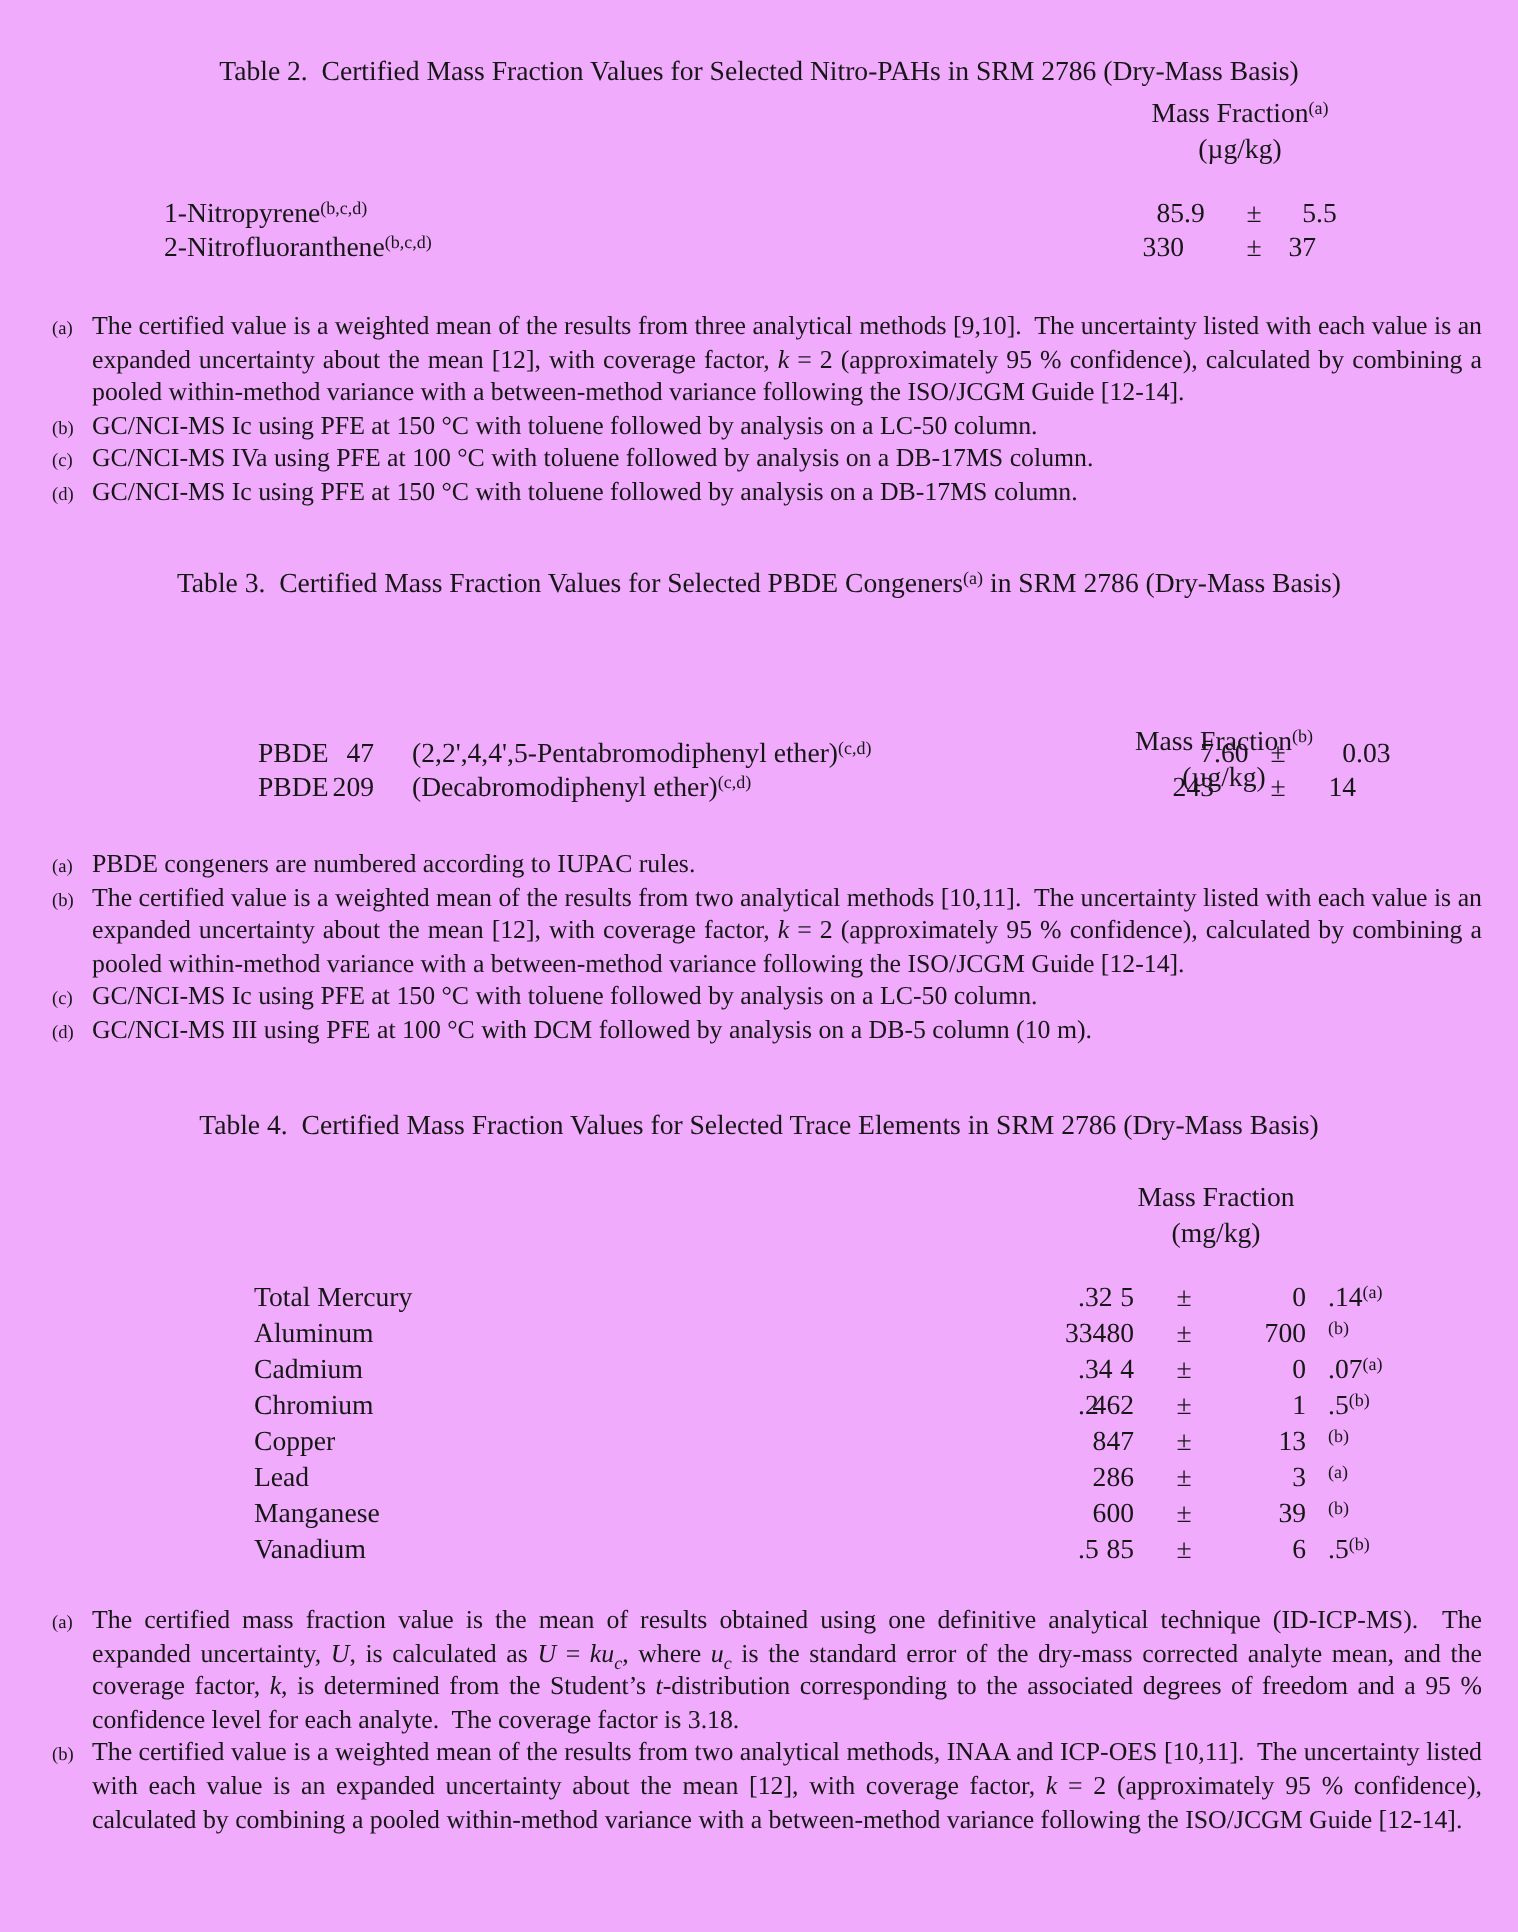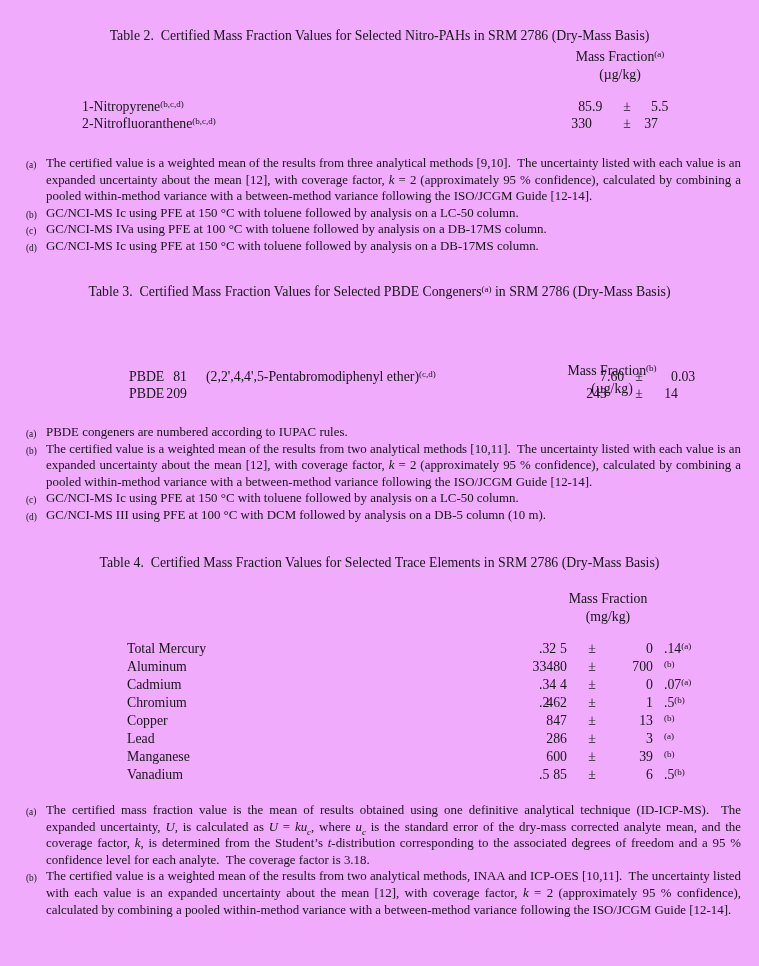--- a/index.html
+++ b/index.html
@@ -94,32 +94,33 @@
 
   <div class="hdr" id="t3-hdr">
     <div><span>Mass Fraction</span><sup class="s">(b)</sup></div>
     <div>(µg/kg)</div>
   </div>
 
   <div class="rows t3" id="t3-rows">
 
       <div class="row">
         <span class="cell c-prefix">PBDE</span>
-        <span class="cell c-num">81</span>
+        <span class="cell c-num">47</span>
         <span class="cell c-chem"><span>(2,2',4,4',5-Pentabromodiphenyl ether)</span><sup class="s">(c,d)</sup></span>
         <span class="cell c-vint">7</span>
         <span class="cell c-vfrac">.60</span>
         <span class="cell c-pm">±</span>
         <span class="cell c-uint">0</span>
         <span class="cell c-ufrac"><span>.03</span><sup class="s"></sup></span>
       </div>
 
       <div class="row">
         <span class="cell c-prefix">PBDE</span>
         <span class="cell c-num">209</span>
+        <span class="cell c-chem"><span>(Decabromodiphenyl ether)</span><sup class="s">(c,d)</sup></span>
         <span class="cell c-vint">243</span>
         <span class="cell c-vfrac"></span>
         <span class="cell c-pm">±</span>
         <span class="cell c-uint">14</span>
         <span class="cell c-ufrac"><span></span><sup class="s"></sup></span>
       </div>
     </div>
 
   <div class="fnb" id="t3-fn">
       <div class="fn"><span class="fnm">(a)</span><span>PBDE congeners are numbered according to IUPAC rules.</span></div>

